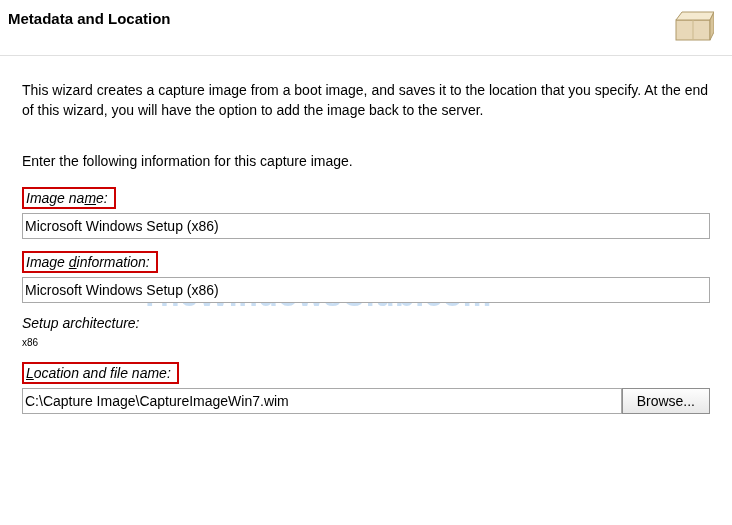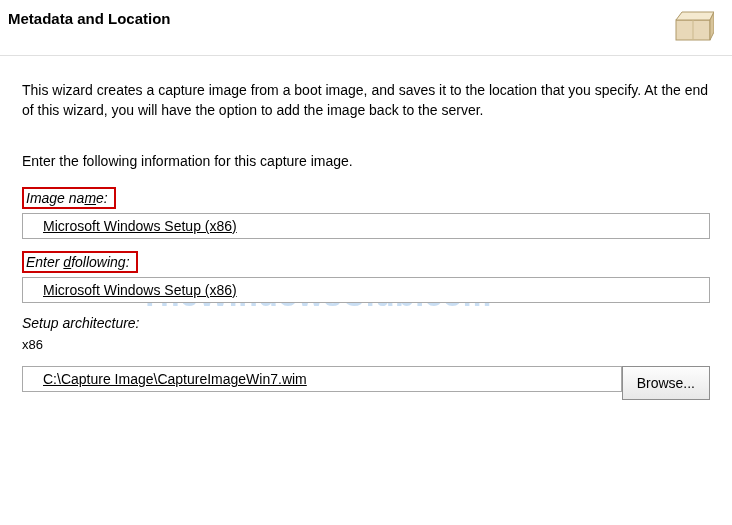--- a/index.html
+++ b/index.html
@@ -51,42 +51,41 @@
     }
     .highlighted {
       border: 2px solid #cc0000;
       padding: 1px 6px 1px 2px;
       display: inline-block;
     }
     .text-input {
       width: 100%;
       font-family: inherit;
       font-size: 14px;
-      padding: 4px 20px;
+      padding: 4px 2px;
       border: 1px solid #a9a9a9;
       background: #fff;
       height: 26px;
-      text-decoration: underline;
     }
     .readonly-value {
-      font-size: 13px;
+      font-size: 10px;
       padding: 2px 0;
     }
     .location-row {
       display: flex;
       align-items: stretch;
     }
     .location-row .text-input {
       flex: 1;
     }
     .browse-btn {
       font-family: inherit;
       font-size: 14px;
       padding: 0 14px;
-      height: 34px;
+      height: 26px;
       background: linear-gradient(#fdfdfd, #e8e8e8);
       border: 1px solid #8e8e8e;
       cursor: pointer;
       min-width: 86px;
     }
     .underline-key {
       text-decoration: underline;
     }
     .watermark {
       position: absolute;
@@ -127,29 +126,30 @@
   <div class="sub-intro">
     <div>Enter the following information for this capture image.</div>
   </div>
 
   <div class="field-group">
     <span class="label highlighted"><span>Image na</span><span class="underline-key">m</span><span>e:</span></span>
     <input type="text" class="text-input" value="Microsoft Windows Setup (x86)" style="">
   </div>
 
   <div class="field-group">
-    <span class="label highlighted"><span>Enter </span><span class="underline-key">d</span><span>following:</span></span>
+    <span class="label highlighted"><span>Image </span><span class="underline-key">d</span><span>information:</span></span>
     <input type="text" class="text-input" value="Microsoft Windows Setup (x86)" style="">
   </div>
 
   <div class="field-group">
     <div class="label">Setup architecture:</div>
     <div class="readonly-value">x86</div>
   </div>
 
   <div class="field-group">
+    <span class="label highlighted"><span></span><span class="underline-key">L</span><span>ocation and file name:</span></span>
     <div class="location-row">
       <input type="text" class="text-input" value="C:\Capture Image\CaptureImageWin7.wim" style="">
       <button class="browse-btn">Browse...</button>
     </div>
   </div>
 
 </div>
 
 </body></html>

